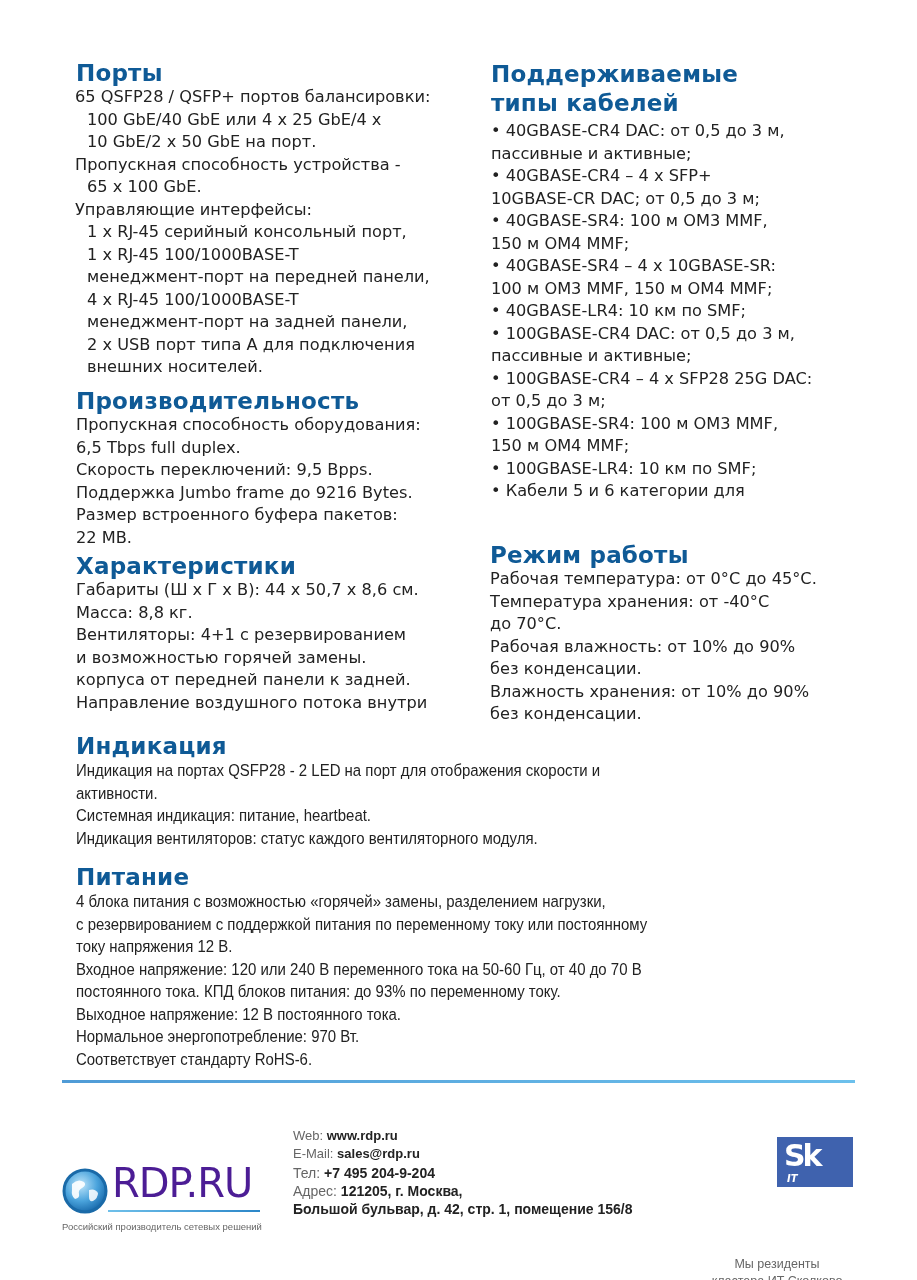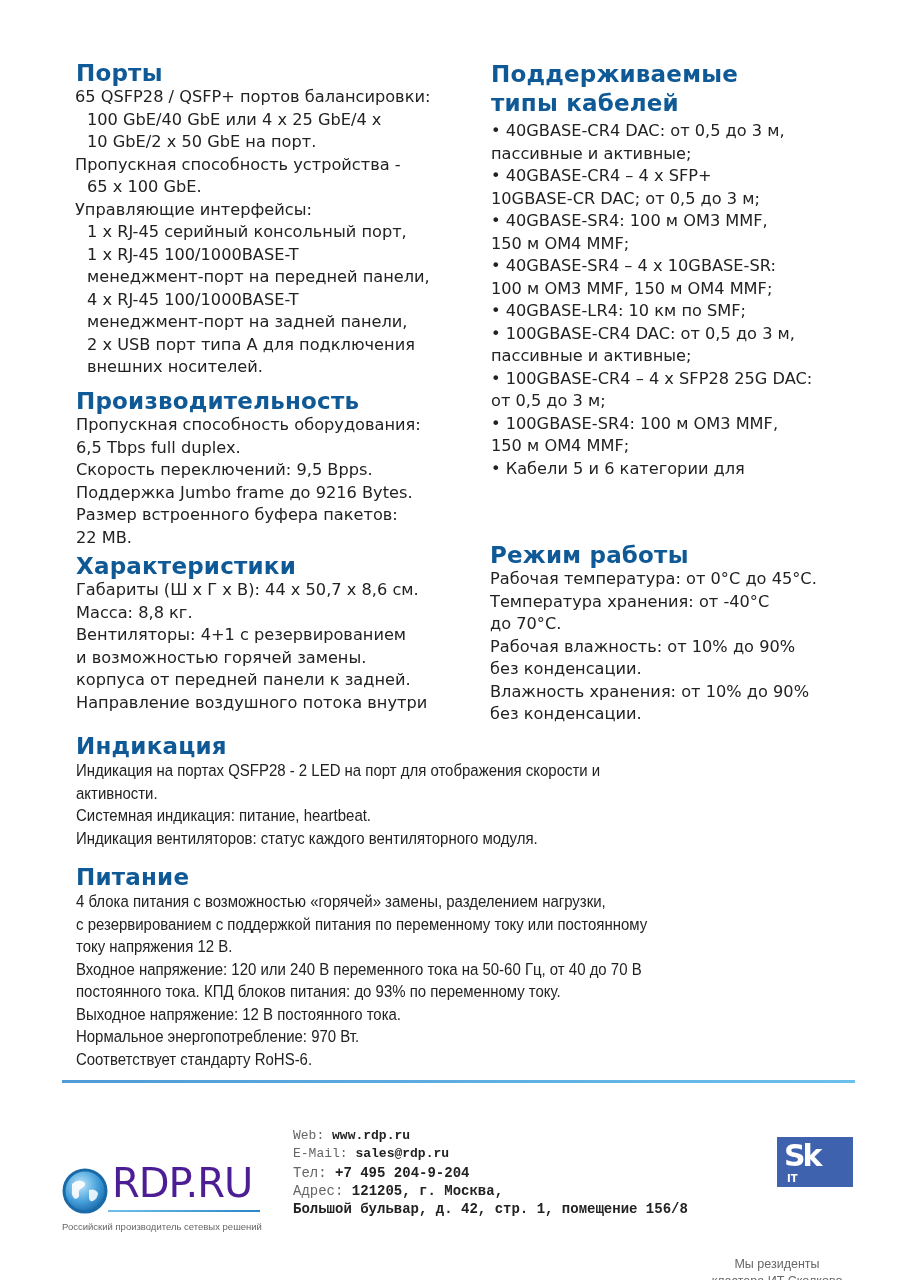--- a/index.html
+++ b/index.html
@@ -4,30 +4,30 @@
 <style>
   html, body { margin: 0; padding: 0; background: #ffffff; }
   body { width: 917px; height: 1280px; position: relative; overflow: hidden; font-family: "DejaVu Sans", sans-serif; color: #222222; }
   .col { position: absolute; }
   .h2 { color: #0f5a96; font-weight: bold; font-size: 23px; line-height: 26px; margin: 0; letter-spacing: 0.2px; }
   .p { font-size: 16.2px; line-height: 22.5px; margin: 0; white-space: nowrap; }
   .ind { padding-left: 12px; }
   .narrow { font-family: "Liberation Sans", sans-serif; font-size: 17.4px; line-height: 22.5px; transform: scaleX(0.86); transform-origin: left top; white-space: nowrap; }
   .bullet::before { content: "•  "; }
   .divider { position: absolute; left: 62px; top: 1080px; width: 793px; height: 3px; background: linear-gradient(90deg, #4f9bd6, #6cc0ec); }
-  .footer-contacts { position: absolute; left: 293px; top: 1127px; font-family: Liberation Mono, monospace; font-size: 13px; line-height: 18.3px; color: #333; }
+  .footer-contacts { position: absolute; left: 293px; top: 1127px; font-family: Liberation Sans, sans-serif; font-size: 13px; line-height: 18.3px; color: #333; }
   .footer-contacts .lbl { color: #666; }
   .footer-contacts b { color: #222; }
   .logo { position: absolute; left: 62px; top: 1168px; }
   .logo-text { position: absolute; left: 50px; top: -8px; font-family: "DejaVu Sans", sans-serif; font-size: 40px; font-weight: 500; color: #4c1d95; letter-spacing: -1px; }
   .logo-line { position: absolute; left: 46px; top: 42px; width: 152px; height: 2px; background: linear-gradient(90deg, #6fc0ea, #2b86c8); }
   .logo-sub { position: absolute; left: 0; top: 53px; font-family: "Liberation Sans", sans-serif; font-size: 9.5px; color: #666; white-space: nowrap; text-align: center; }
   .sk-box { position: absolute; left: 777px; top: 1137px; width: 76px; height: 50px; background: #3f62ae; }
   .sk-big { position: absolute; left: 7px; top: 1px; color: #fff; font-family: "DejaVu Sans", sans-serif; font-weight: bold; font-size: 30px; letter-spacing: -3px; }
-  .sk-it { position: absolute; left: 10px; top: 36px; color: #fff; font-family: "DejaVu Sans", sans-serif; font-weight: bold; font-size: 10px; }
+  .sk-it { position: absolute; left: 10px; top: 36px; color: #fff; font-family: "DejaVu Sans", sans-serif; font-weight: bold; font-size: 10px; font-style: italic; }
   .sk-cap { position: absolute; left: 700px; top: 1256px; width: 154px; text-align: center; font-family: Liberation Sans, sans-serif; font-size: 12.5px; line-height: 16.5px; color: #666; }
 </style>
 </head>
 <body>
 
 <div class="col" style="left:76px; top:60px;">
   <h2 class="h2">Порты</h2>
   <div style="margin-left:-1px;">
     <p class="p">65 QSFP28 / QSFP+ портов балансировки:</p>
     <p class="p ind">100 GbE/40 GbE или 4 x 25 GbE/4 x</p>
@@ -77,20 +77,21 @@
     <p class="p">150 м OM4 MMF;</p>
     <p class="p bullet">40GBASE-SR4 – 4 x 10GBASE-SR:</p>
     <p class="p">100 м OM3 MMF, 150 м OM4 MMF;</p>
     <p class="p bullet">40GBASE-LR4: 10 км по SMF;</p>
     <p class="p bullet">100GBASE-CR4 DAC: от 0,5 до 3 м,</p>
     <p class="p">пассивные и активные;</p>
     <p class="p bullet">100GBASE-CR4 – 4 x SFP28 25G DAC:</p>
     <p class="p">от 0,5 до 3 м;</p>
     <p class="p bullet">100GBASE-SR4: 100 м OM3 MMF,</p>
     <p class="p">150 м OM4 MMF;</p>
+    <p class="p bullet">100GBASE-LR4: 10 км по SMF;</p>
     <p class="p bullet">Кабели 5 и 6 категории для</p>
   </div>
 </div>
 
 <div class="col" style="left:490px; top:542px;">
   <h2 class="h2">Режим работы</h2>
   <p class="p">Рабочая температура: от 0°C до 45°C.</p>
   <p class="p">Температура хранения: от -40°C</p>
   <p class="p">до 70°C.</p>
   <p class="p">Рабочая влажность: от 10% до 90%</p>

